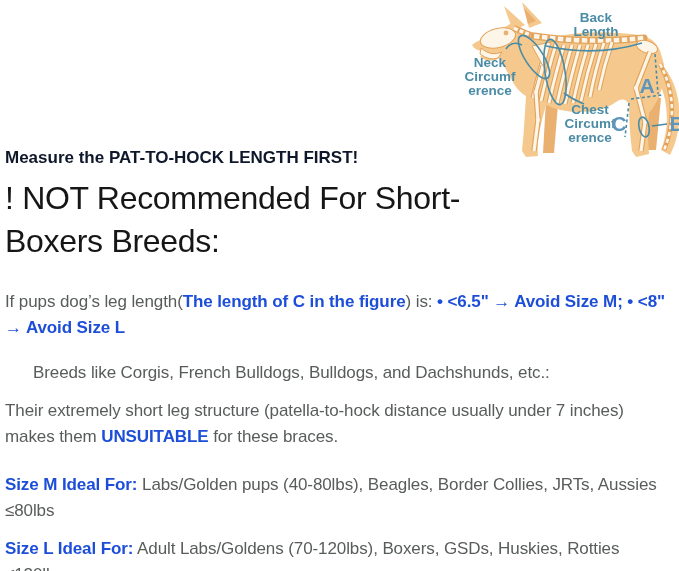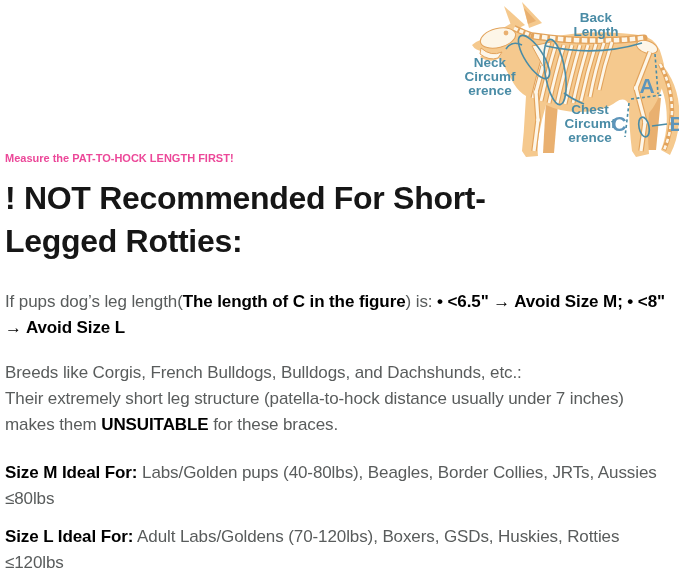--- a/index.html
+++ b/index.html
@@ -2,28 +2,28 @@
 <html><head>
 <meta charset="utf-8">
 <style>
   html,body{margin:0;padding:0;background:#fff;}
   .page{
     position:relative;width:655px;height:571px;background:#fff;overflow:hidden;
     font-family:"Liberation Sans",sans-serif;color:#0F1111;padding-left:33px;
   }
   .figure{position:absolute;top:0;right:0;width:240px;height:165px;}
   .content{position:absolute;left:5px;top:147px;width:669px;}
-  .intro{font-size:11px;line-height:22px;font-weight:700;color:#ec4899;}
-  .heading{font-size:32px;line-height:43px;font-weight:700;margin:8px 0 0;color:#161616;letter-spacing:-0.3px;}
+  .intro{font-size:17px;line-height:22px;font-weight:700;color:#0f172a;}
+  .heading{font-size:32px;line-height:43px;font-weight:400;margin:8px 0 0;color:#161616;letter-spacing:-0.3px;}
   .heading .hline{display:block;white-space:nowrap;}
   p{font-size:17px;line-height:26px;color:#595c5c;margin:0;letter-spacing:-0.1px;}
-  p b{color:#000000;font-weight:700;}
+  p b{color:#1d4ed8;font-weight:700;}
   .p-rule{margin-top:26px;}
-  .p-breeds{margin-top:19px;}
-  .p-structure{}
+  .p-breeds{margin-top:19px;margin-left:28px;}
+  .p-structure{margin-top:12px;}
   .p-sizem{margin-top:22px;}
   .p-sizel{margin-top:12px;}
   .fig-label{font-weight:700;font-size:13.5px;fill:#4A8CA6;font-family:"Liberation Sans",sans-serif;}
   .fig-letter{font-weight:700;font-size:21px;fill:#5E95BA;font-family:"Liberation Sans",sans-serif;}
 </style>
 </head>
 <body>
 
 <div class="page">
 
@@ -136,21 +136,21 @@
         <text class="fig-letter" x="229" y="131">B</text>
       </g>
     </svg>
   </div>
 
   <div class="content">
     <div class="intro">Measure the PAT-TO-HOCK LENGTH FIRST!</div>
 
     <h1 class="heading">
       <span class="hline">! NOT Recommended For Short-</span>
-      <span class="hline">Legged Rotties:</span>
+      <span class="hline">Boxers Breeds:</span>
     </h1>
 
     <p class="p-rule"><span>If pups dog’s leg length(</span><b>The length of C in the figure</b><span>) is: </span><b>• &lt;6.5" → Avoid Size M; </b><b>• &lt;8" → Avoid Size L</b></p>
 
     <p class="p-breeds">Breeds like Corgis, French Bulldogs, Bulldogs, and Dachshunds, etc.:</p>
 
     <p class="p-structure"><span>Their extremely short leg structure (patella-to-hock distance usually under 7 inches) makes them </span><b>UNSUITABLE</b><span> for these braces.</span></p>
 
     <p class="p-sizem"><b>Size M Ideal For:</b><span> Labs/Golden pups (40-80lbs), Beagles, Border Collies, JRTs, Aussies ≤80lbs</span></p>
 

